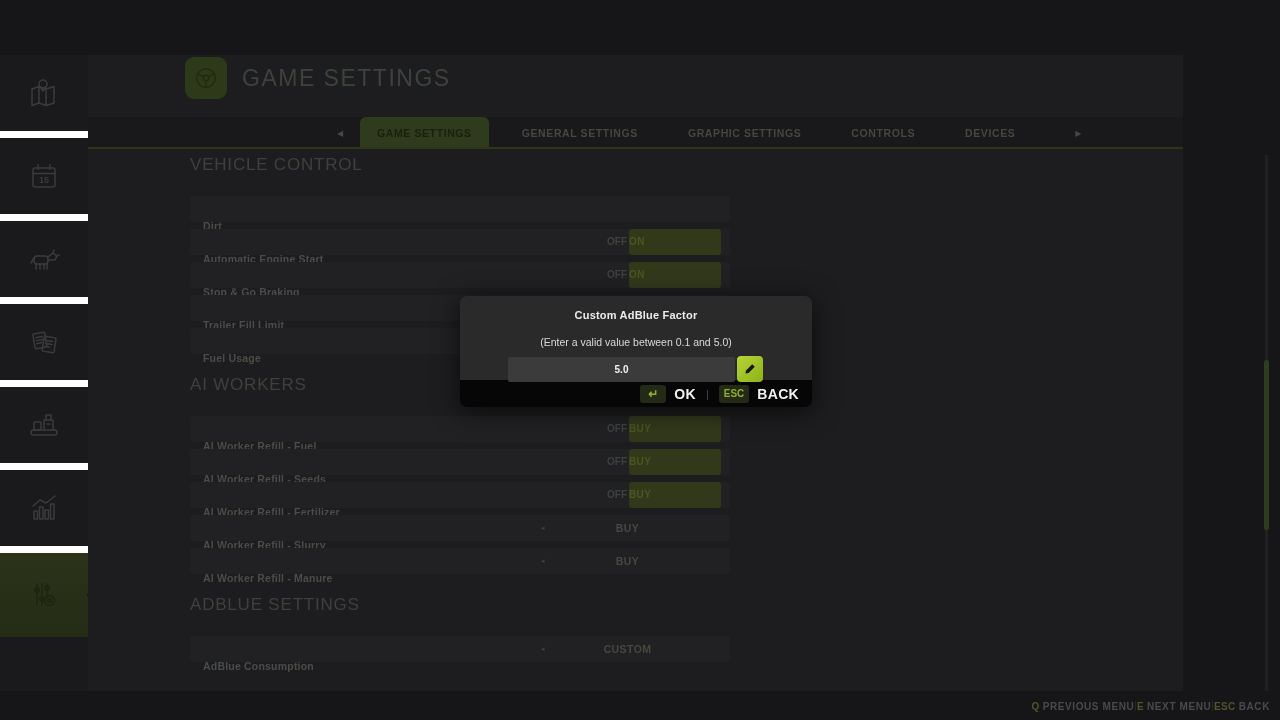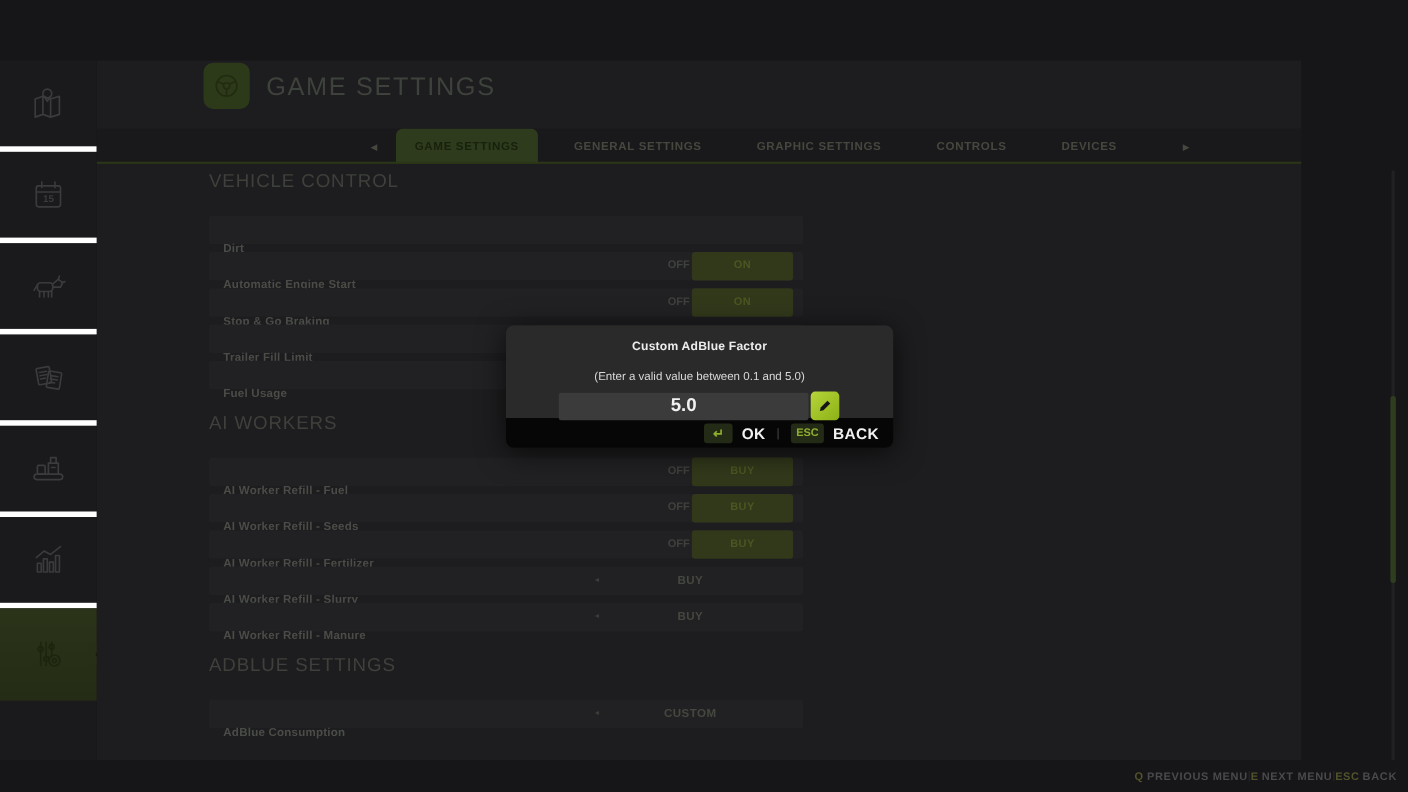--- a/index.html
+++ b/index.html
@@ -3,21 +3,21 @@
 <meta charset="utf-8">
 <style>
   * { margin:0; padding:0; box-sizing:border-box; }
   html,body { width:1280px; height:720px; overflow:hidden; }
   body { font-family:"Liberation Sans", sans-serif; background:var(--page-bg); position:relative; }
 
   .screen { position:absolute; inset:0; }
 
   
   .sidebar { position:absolute; left:0; top:55px; width:88px; height:636px; background:var(--sidebar-bg); }
-  .side-item { position:relative; height:83px; display:flex; align-items:center; justify-content:center; border-bottom:5px solid #ffffff; }
+  .side-item { position:relative; height:83px; display:flex; align-items:center; justify-content:center; border-bottom:7px solid #ffffff; }
   .side-item:last-child { border-bottom:none; }
   .side-item svg { stroke:var(--icon-stroke); fill:none; stroke-width:1.5; stroke-linecap:round; stroke-linejoin:round; }
   .side-item svg text { fill:var(--icon-stroke); stroke:none; }
   .side-item.active { background:linear-gradient(180deg,#2b3319,#252c15); border-bottom:none; height:84px; }
   .side-item.active svg { stroke:var(--active-icon); }
   .side-item.active .bump { position:absolute; right:-7px; top:50%; margin-top:-10px; width:14px; height:20px;
       background:#272f16; border-radius:0 10px 10px 0; }
   .side-item.active .bump::after { content:""; position:absolute; right:4px; top:8px; width:4px; height:4px; background:#161a0b; border-radius:50%; }
 
   
@@ -40,33 +40,33 @@
   .list { position:absolute; left:102px; top:100px; width:540px; }
   .section-title { font-size:17px; letter-spacing:.8px; color:var(--heading-text); font-weight:400; height:22px; margin:21px 0 19px; }
   .section:first-child .section-title { margin-top:0; }
   .srow { position:relative; height:26px; margin-bottom:7px; background:var(--row-bg); border-radius:2px; }
   .srow-label { position:absolute; left:13px; top:17px; line-height:26px; font-size:10.5px; font-weight:bold; color:var(--label-text); letter-spacing:.2px; }
   .vzone { position:absolute; left:343px; top:0; width:189px; height:26px; }
   .sel-value { position:absolute; left:0; width:100%; text-align:center; line-height:26px; font-size:10.5px; font-weight:bold; color:var(--value-text); letter-spacing:.4px; }
   .sel-arrow { position:absolute; top:0; line-height:26px; font-size:7px; color:var(--value-text); opacity:.8; }
   .sel-arrow.l { left:8px; } .sel-arrow.r { right:8px; }
   .tog-off { position:absolute; left:0; width:94px; text-align:right; line-height:26px; font-size:10px; font-weight:bold; color:var(--off-text); }
-  .tog-on { position:absolute; left:96px; width:92px; height:26px; background:var(--on-bg); border-radius:3px; text-align:center; line-height:26px; font-size:10px; font-weight:bold; color:var(--on-text); letter-spacing:.4px; }
+  .tog-on { position:absolute; left:96px; width:92px; height:26px; background:var(--on-bg); border-radius:3px; line-height:26px; font-size:10px; font-weight:bold; color:var(--on-text); letter-spacing:.4px; }
 
   
   .scroll-track { position:absolute; left:1177px; top:100px; width:3px; height:536px; background:#212124; }
   .scroll-thumb { position:absolute; left:1176px; top:305px; width:5px; height:170px; background:var(--scroll-thumb); border-radius:3px; }
 
   
   .dialog { position:absolute; left:460px; top:296px; width:352px; border-radius:7px; box-shadow:0 4px 26px rgba(0,0,0,.65); }
   .dlg-panel { background:var(--dlg-panel); border-radius:7px 7px 0 0; height:84px; padding-top:13px; }
   .dlg-title { text-align:center; font-size:11px; font-weight:bold; color:#ececec; letter-spacing:.2px; }
   .dlg-sub { text-align:center; font-size:10.5px; color:#d9d9d9; margin-top:15px; }
   .dlg-input-row { display:flex; align-items:center; margin:8px 49px 0 48px; height:26px; }
-  .dlg-input { flex:1; height:25px; background:var(--dlg-input); border:none; outline:none; text-align:center; color:#f1f1f1; font-size:17px; font-weight:bold; font-family:"Liberation Sans",sans-serif; border-radius:2px; }
+  .dlg-input { flex:1; height:25px; background:var(--dlg-input); border:none; outline:none; text-align:center; color:#f1f1f1; font-size:10px; font-weight:bold; font-family:"Liberation Sans",sans-serif; border-radius:2px; }
   .dlg-edit { width:26px; height:26px; margin-left:2px; border:none; border-radius:4px; background:linear-gradient(135deg,#b6d53b,#8cb116); display:flex; align-items:center; justify-content:center; cursor:pointer; }
   .dlg-footer { background:#060606; border-radius:0 0 7px 7px; height:27px; display:flex; align-items:center; justify-content:flex-end; padding-right:13px; gap:8px; }
   .keycap { height:18px; min-width:26px; padding:0 5px; background:var(--keycap-bg); border-radius:3px; display:flex; align-items:center; justify-content:center; font-size:10px; font-weight:bold; color:var(--keycap-green); }
   .keycap.enter { font-size:12px; }
   .dlg-btn-label { font-size:14px; font-weight:bold; color:#f2f2f2; letter-spacing:.3px; }
   .dlg-sep { color:#474747; font-size:11px; margin:0 2px; }
 
   
   .hotkeys { position:absolute; right:10px; bottom:6px; display:flex; align-items:center; }
   .hk-key { font-size:10px; font-weight:bold; color:var(--hotkey-key); letter-spacing:.4px; }

